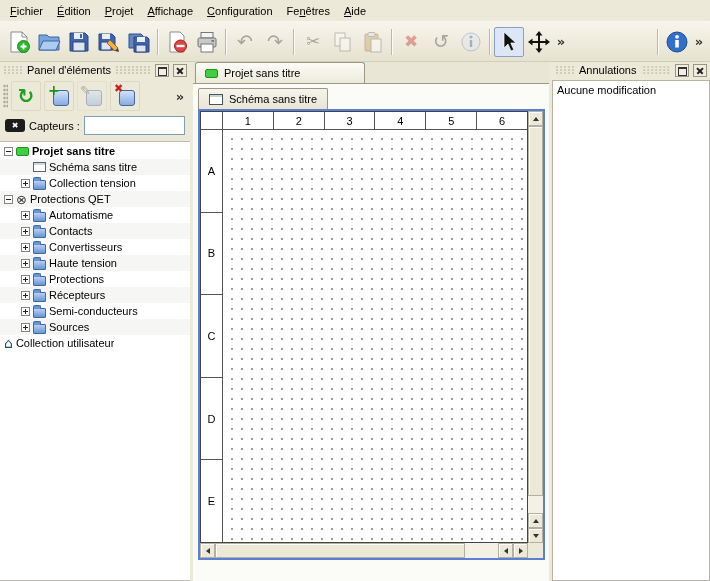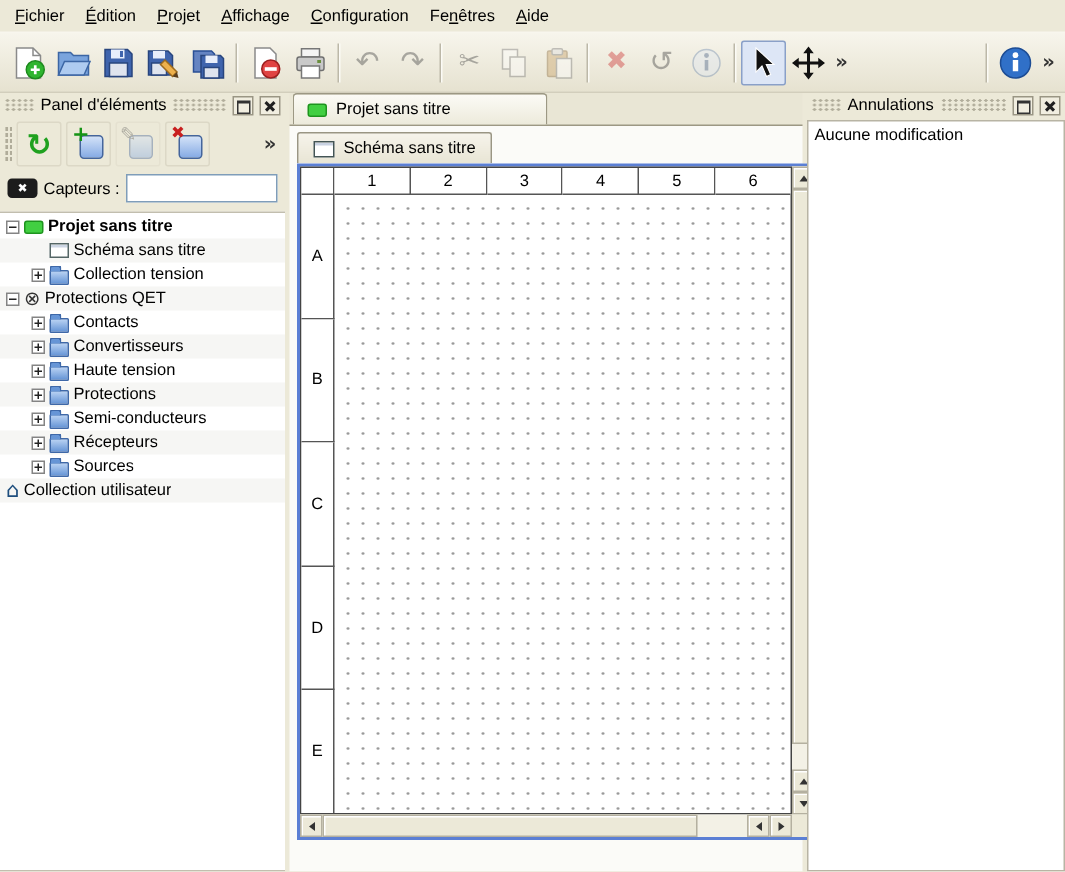--- a/index.html
+++ b/index.html
@@ -21,21 +21,21 @@
   .tbtn.disabled{opacity:.42}
   .tbtn.checked{background:#dde6f6;border:1px solid #8aa0c8}
   .sep{width:0;height:26px;border-left:1px solid #bcb8a8;border-right:1px solid #fcfbf6;margin:0 3px;flex:0 0 auto}
   .spacer{flex:1}
   .ovf{font-weight:bold;font-size:13px;color:#333;width:14px;text-align:center}
 
   
   .main{height:519px;display:flex;gap:3px;padding-top:0}
   .dock{display:flex;flex-direction:column}
   .dock-left{width:190px}
-  .dock-right{width:172px}
+  .dock-right{width:158px}
 
   .dock-title{height:15px;display:flex;align-items:center;gap:4px;padding:1px 3px 0 3px}
   .dots{height:8px;background-image:radial-gradient(#b2ae9c 1px,transparent 1.2px);background-size:4px 3px;background-position:center}
   .dots.lead{flex:0 0 20px}
   .dots.fill{flex:1}
   .dock-title-label{white-space:nowrap}
   .dock-btn{width:14px;height:13px;border:1px solid #9a9684;background:#f1eee0;position:relative;flex:0 0 auto}
   .dock-float::before{content:"";position:absolute;left:2px;top:2px;width:7px;height:6px;border:1px solid #333;border-top-width:2px}
   .dock-close::before,.dock-close::after{content:"";position:absolute;left:2px;top:5px;width:8px;height:1.5px;background:#222}
   .dock-close::before{transform:rotate(45deg)}
@@ -353,46 +353,51 @@
           <span class="tlabel">Collection tension</span>
         </div>
         <div class="tree-row">
           <span class="expander"></span>
           <span class="ticon i-qet glyph">⊗</span>
           <span class="tlabel">Protections QET</span>
         </div>
         <div class="tree-row lvl1">
           <span class="expander plus"></span>
           <span class="ticon i-folder"></span>
+          <span class="tlabel">Automatisme</span>
+        </div>
+        <div class="tree-row lvl1">
+          <span class="expander plus"></span>
+          <span class="ticon i-folder"></span>
           <span class="tlabel">Contacts</span>
         </div>
         <div class="tree-row lvl1">
           <span class="expander plus"></span>
           <span class="ticon i-folder"></span>
           <span class="tlabel">Convertisseurs</span>
         </div>
         <div class="tree-row lvl1">
           <span class="expander plus"></span>
           <span class="ticon i-folder"></span>
           <span class="tlabel">Haute tension</span>
         </div>
         <div class="tree-row lvl1">
           <span class="expander plus"></span>
           <span class="ticon i-folder"></span>
           <span class="tlabel">Protections</span>
         </div>
         <div class="tree-row lvl1">
           <span class="expander plus"></span>
           <span class="ticon i-folder"></span>
+          <span class="tlabel">Récepteurs</span>
+        </div>
+        <div class="tree-row lvl1">
+          <span class="expander plus"></span>
+          <span class="ticon i-folder"></span>
           <span class="tlabel">Semi-conducteurs</span>
-        </div>
-        <div class="tree-row lvl1">
-          <span class="expander plus"></span>
-          <span class="ticon i-folder"></span>
-          <span class="tlabel">Récepteurs</span>
         </div>
         <div class="tree-row lvl1">
           <span class="expander plus"></span>
           <span class="ticon i-folder"></span>
           <span class="tlabel">Sources</span>
         </div>
         <div class="tree-row">
           <span class="ticon i-home glyph">⌂</span>
           <span class="tlabel">Collection utilisateur</span>
         </div>

